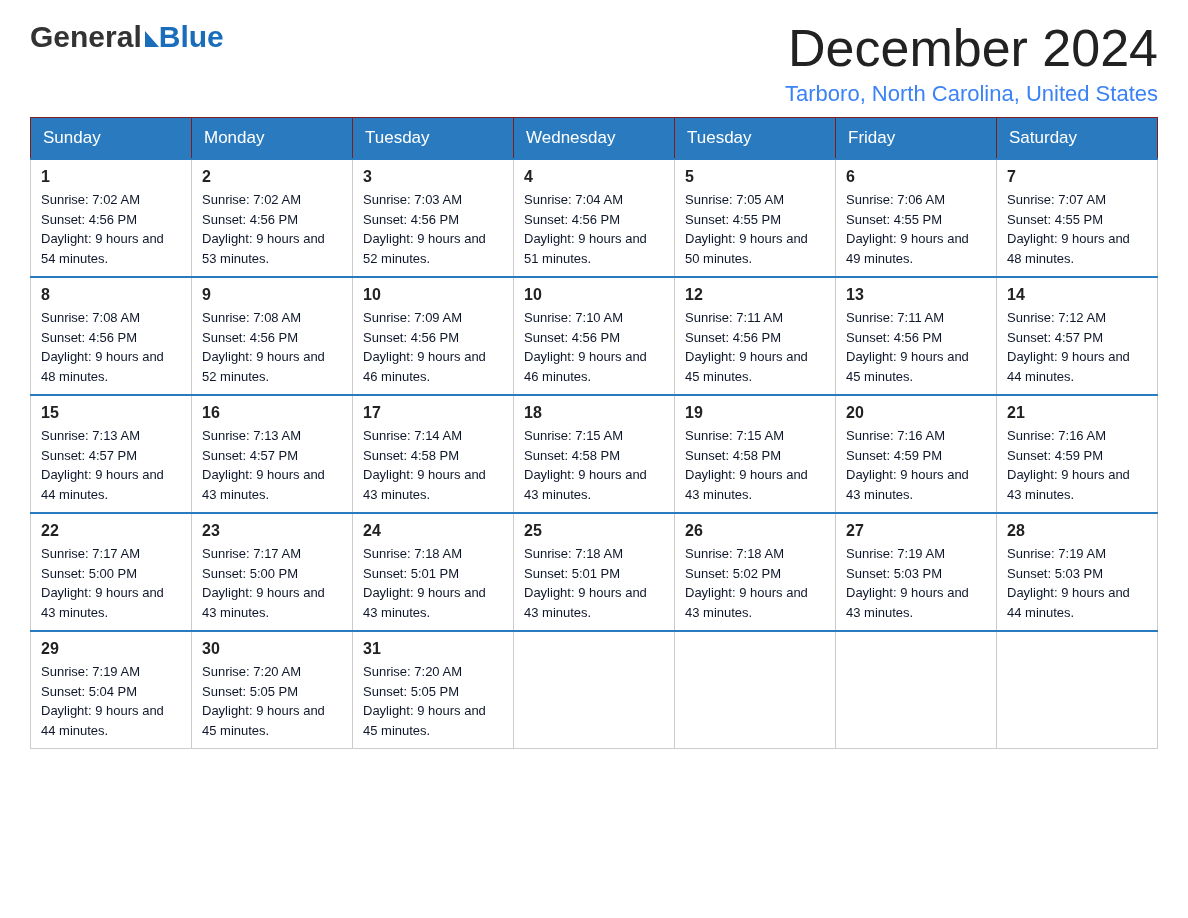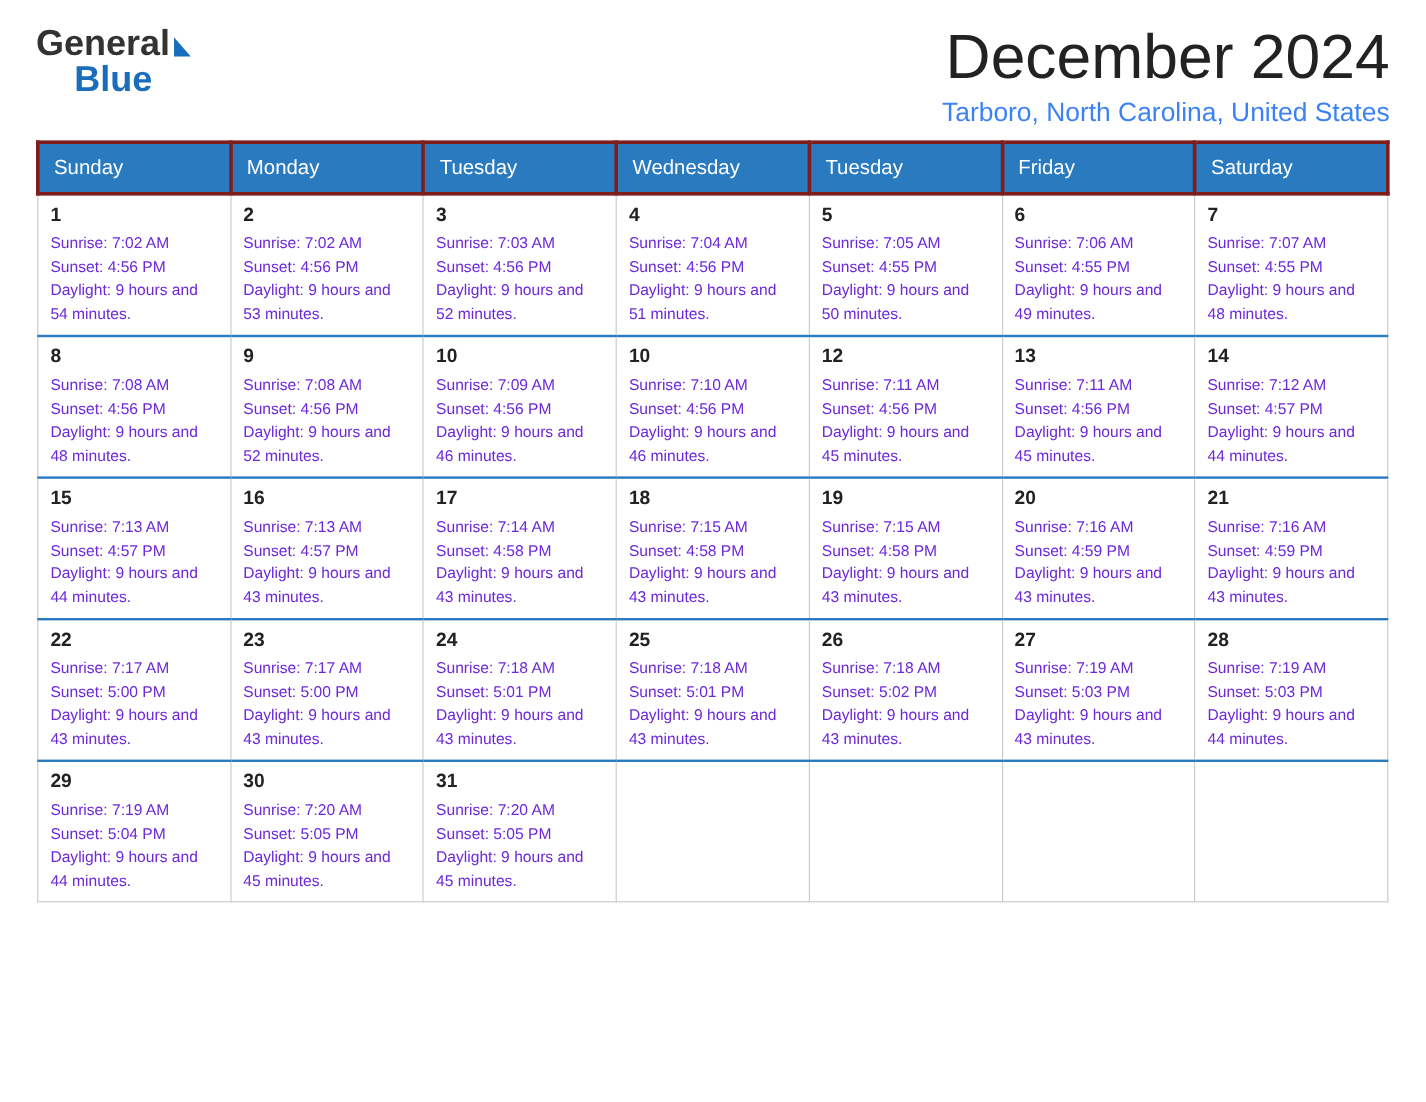--- a/index.html
+++ b/index.html
@@ -11,22 +11,21 @@
       padding: 20px 30px;
     }
     .header {
       display: flex;
       justify-content: space-between;
       align-items: flex-start;
       margin-bottom: 10px;
     }
     .logo {
       display: flex;
-      flex-direction: column;
-      align-items: center;
+      align-items: flex-end;
     }
     .title-block {
       text-align: right;
     }
     .month-title {
       font-size: 52px;
       font-weight: normal;
       color: #222;
       line-height: 1.1;
     }
@@ -40,21 +39,21 @@
       border-collapse: collapse;
       margin-top: 10px;
     }
     .calendar-table th {
       background-color: #2a7abf;
       color: #fff;
       padding: 10px 12px;
       text-align: left;
       font-size: 17px;
       font-weight: normal;
-      border: 3px solid #7f1d1d;
+      border: 1px solid #7f1d1d;
     }
     .calendar-table td {
       vertical-align: top;
       padding: 8px 10px;
       border: 1px solid #ccc;
       border-top: 2px solid #2a7abf;
       width: calc(100% / 7);
       font-size: 13px;
       color: #333;
       height: 110px;
@@ -62,21 +61,21 @@
     .day-number {
       font-size: 16px;
       font-weight: bold;
       color: #222;
       display: block;
       margin-bottom: 4px;
     }
     .day-info {
       font-size: 13px;
       line-height: 1.5;
-      color: #6d28d9;
+      color: #0f172a;
     }
     .empty-cell {
       background: #fff;
       border-top: 2px solid #2a7abf;
     }
     
     .logo-wrapper {
       display: flex;
       align-items: center;
     }

